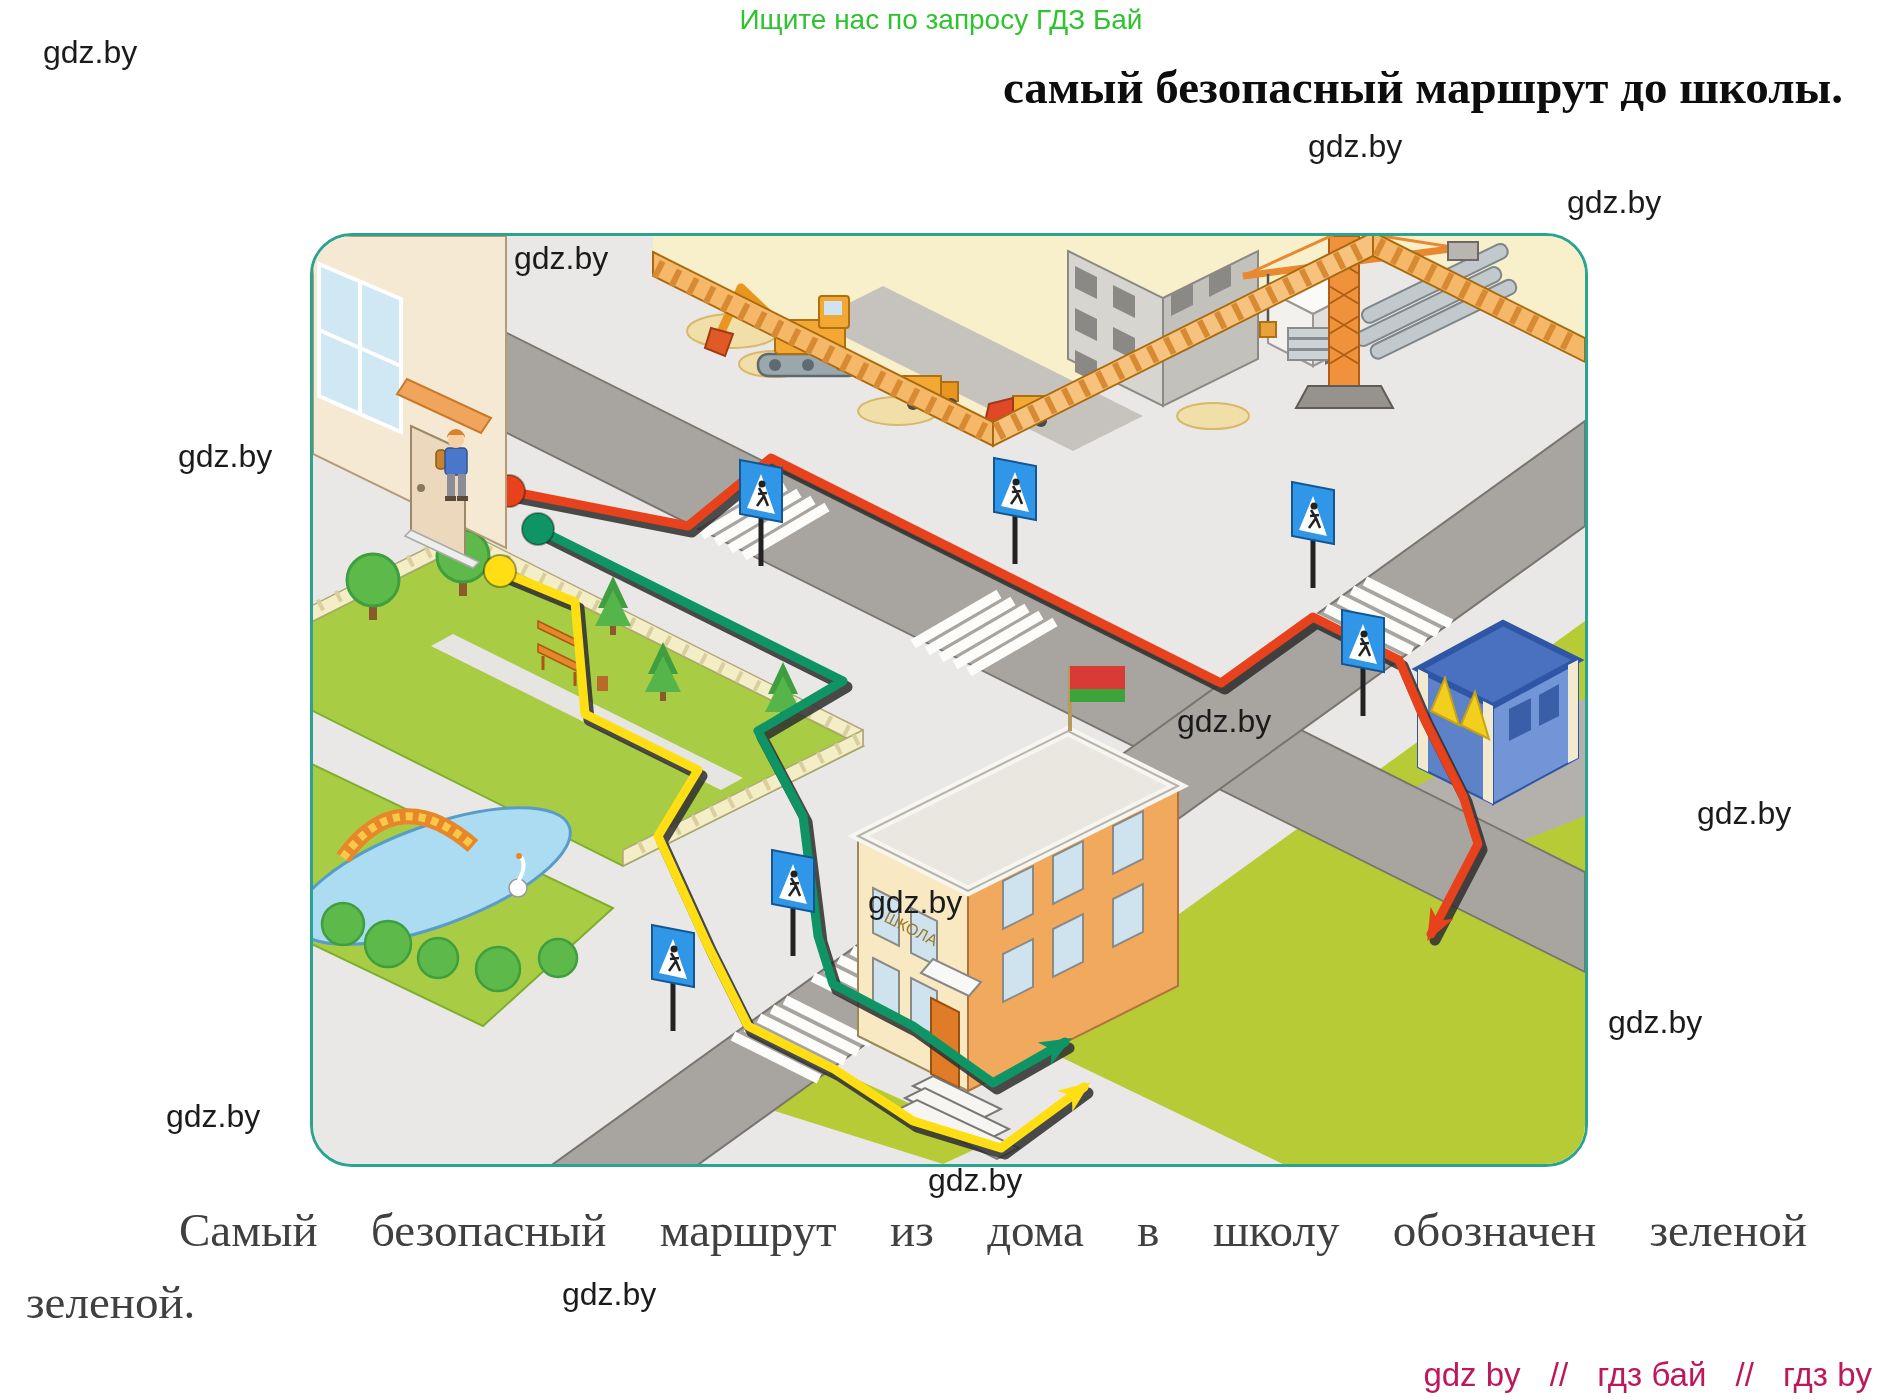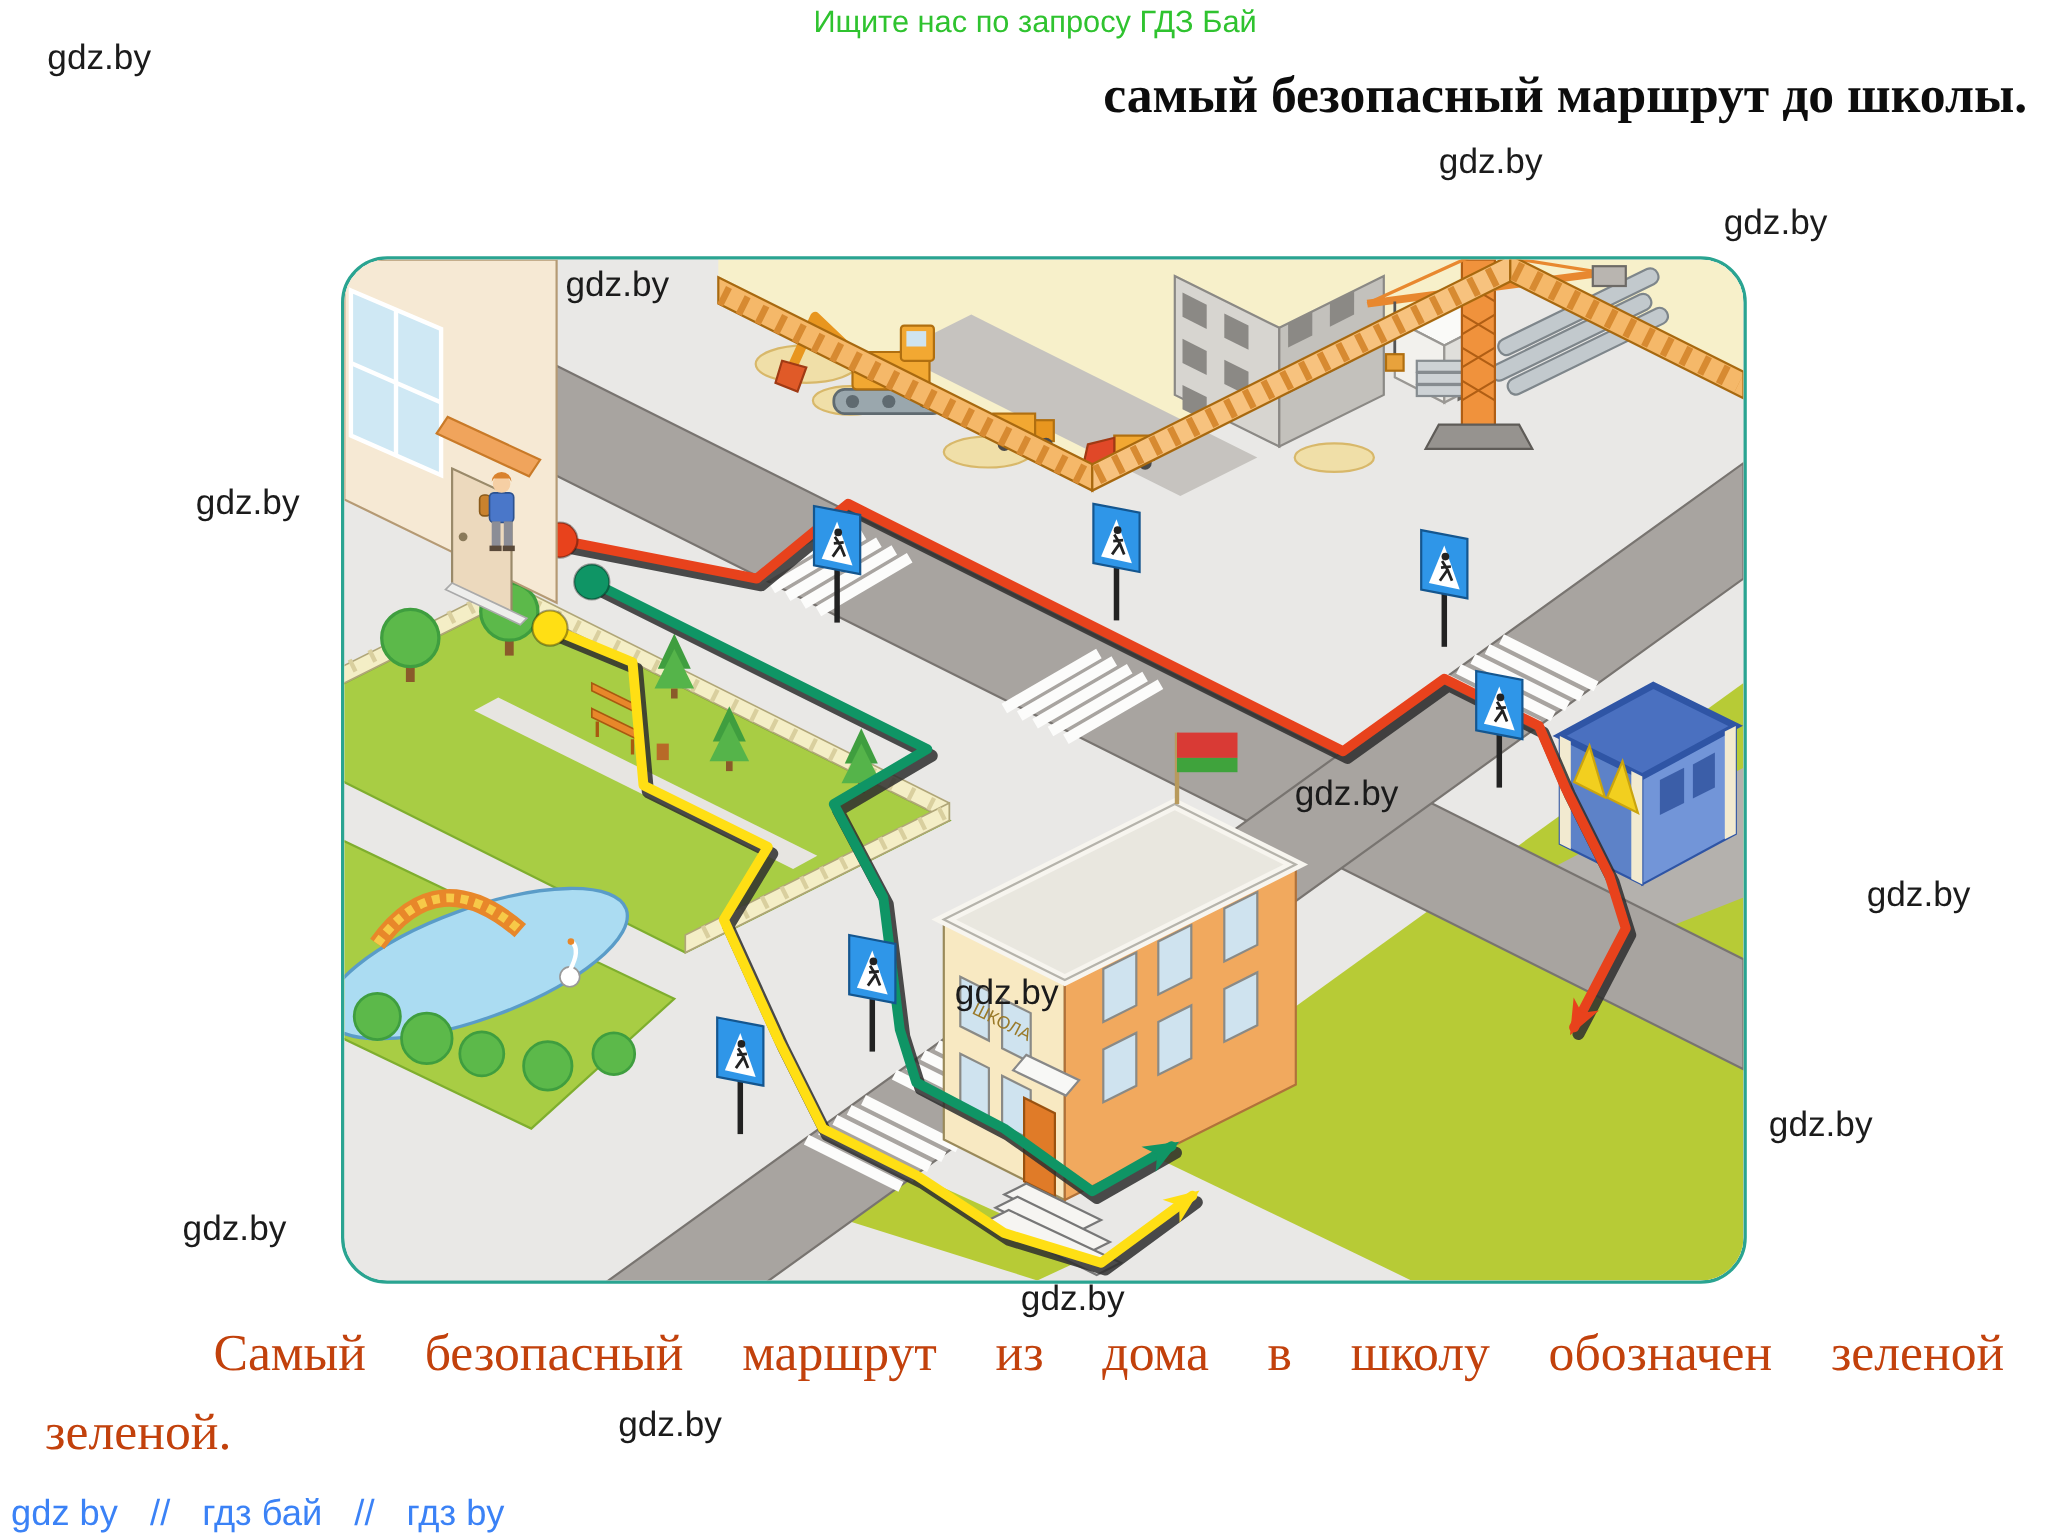--- a/index.html
+++ b/index.html
@@ -6,27 +6,27 @@
   #page{position:relative;width:1882px;height:1400px;background:#fff;overflow:hidden;
         font-family:"Liberation Sans","DejaVu Sans",sans-serif;}
   .banner{position:absolute;left:0;top:4px;width:1882px;text-align:center;
           font-size:28px;color:#2fc32f;}
   .watermark{position:absolute;font-size:32px;color:#1b1b1b;white-space:nowrap;z-index:30;}
   .question{position:absolute;left:43px;top:54px;width:1800px;
             font-family:"Liberation Serif","DejaVu Serif",serif;font-weight:bold;
             font-size:47px;line-height:67px;color:#0d0d0d;}
   .q1{padding-left:97px;text-align:justify;text-align-last:justify;}
   .q2{text-align:right;}
-  .answer{position:absolute;left:41px;top:1194px;width:1781px;
+  .answer{position:absolute;left:26px;top:1194px;width:1781px;
           font-family:"Liberation Serif","DejaVu Serif",serif;
-          font-size:47px;line-height:72px;color:#c2410c;}
+          font-size:47px;line-height:72px;color:#404040;}
   .a1{padding-left:153px;text-align:justify;text-align-last:justify;}
   .a2{text-align:left;}
-  .footer{position:absolute;left:0;top:1356px;width:1882px;text-align:left;
-          font-size:33px;color:#3b82f6;}
+  .footer{position:absolute;left:0;top:1356px;width:1882px;text-align:right;
+          font-size:33px;color:#be185d;}
   .footer span{margin:0 10px;}
   .figure{position:absolute;left:310px;top:233px;width:1272px;height:928px;
           border:3px solid #2aa491;border-radius:42px;overflow:hidden;background:#e9e8e6;}
   .figure svg{display:block;}
 </style>
 </head>
 <body>
 
 <div id="page">
 

